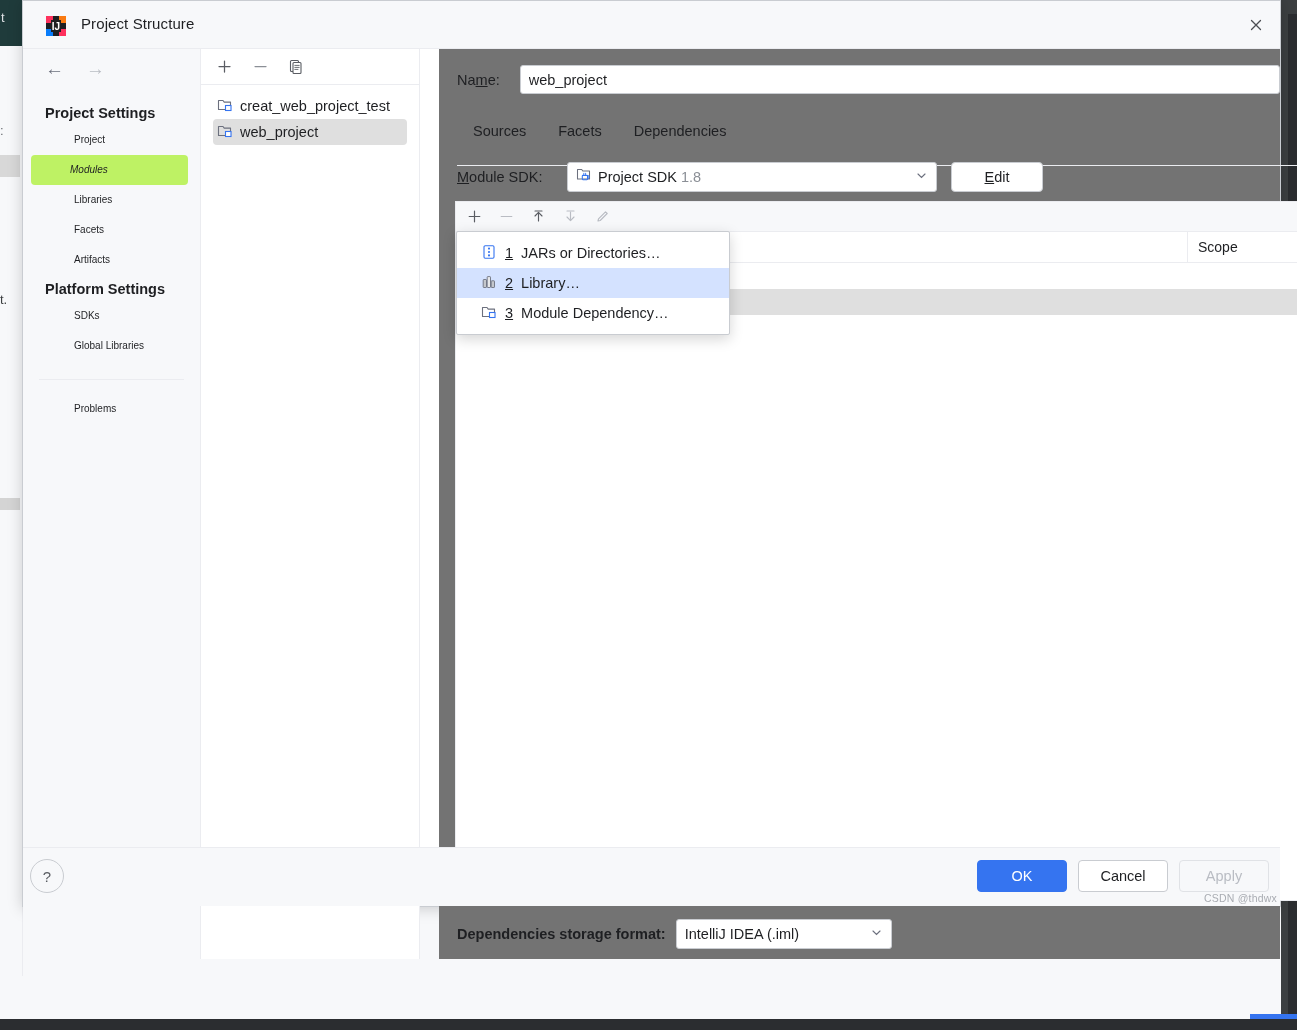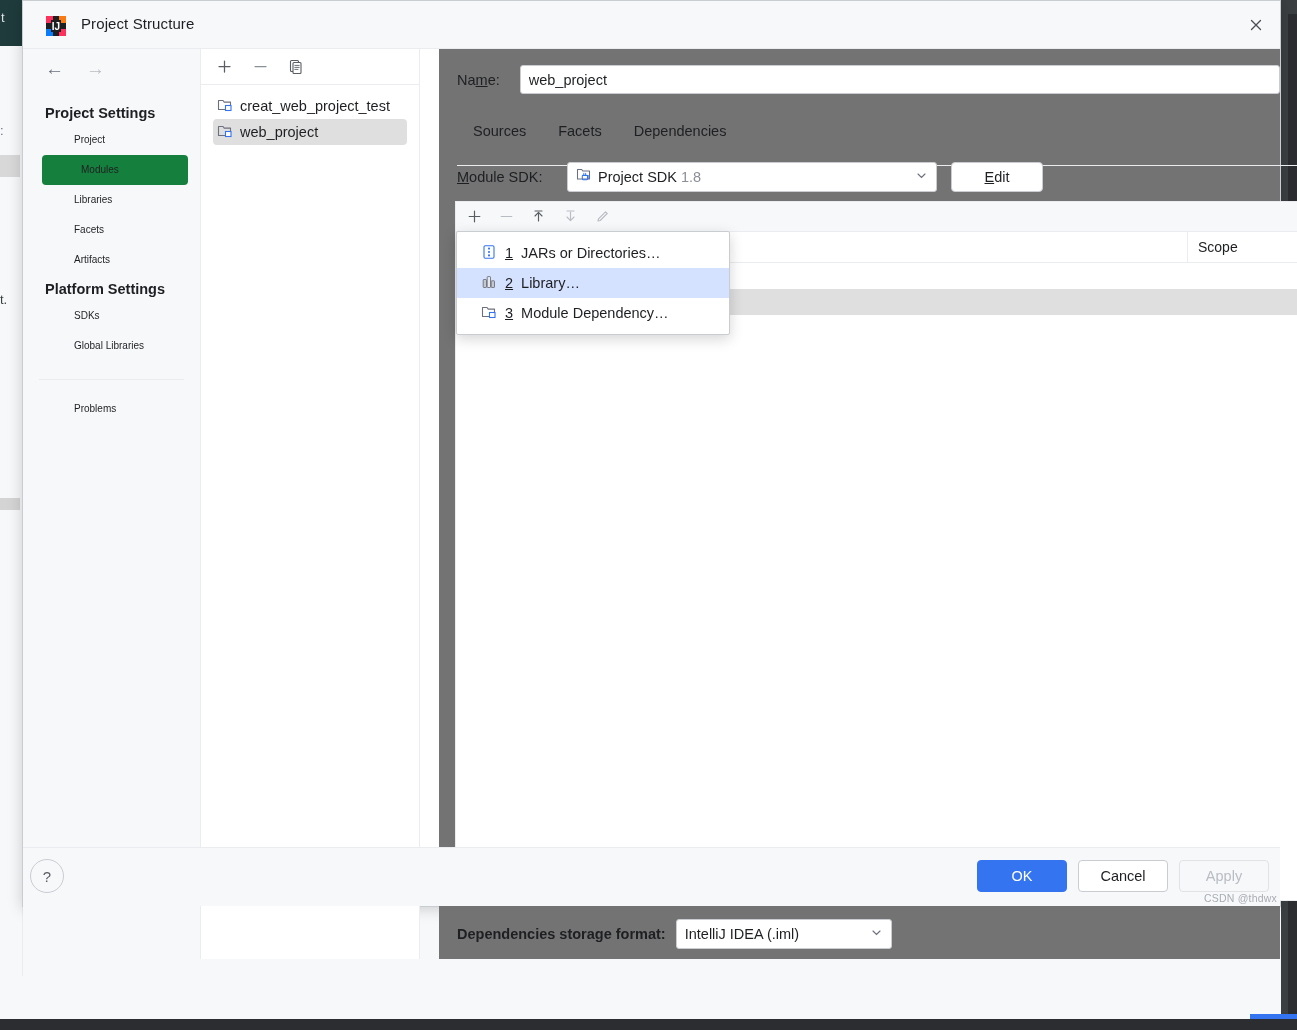--- a/index.html
+++ b/index.html
@@ -181,24 +181,25 @@
   .nav-item {
     font-size: 10px;
     color: #1e1f22;
     padding: 4px 0 4px 51px;
     height: 22px;
     line-height: 22px;
     box-sizing: content-box;
     cursor: default;
   }
   .nav-item.selected {
-    background: #15803d;
+    background: #bef264;
     border-radius: 4px;
-    margin: 0 12px 0 19px;
+    margin: 0 12px 0 8px;
     padding-left: 39px;
+    font-style: italic;
   }
   .nav-sep {
     height: 1px;
     background: #ebecf0;
     margin: 18px 16px 14px 16px;
   }
 
   
   #modules-panel {
     position: absolute;

